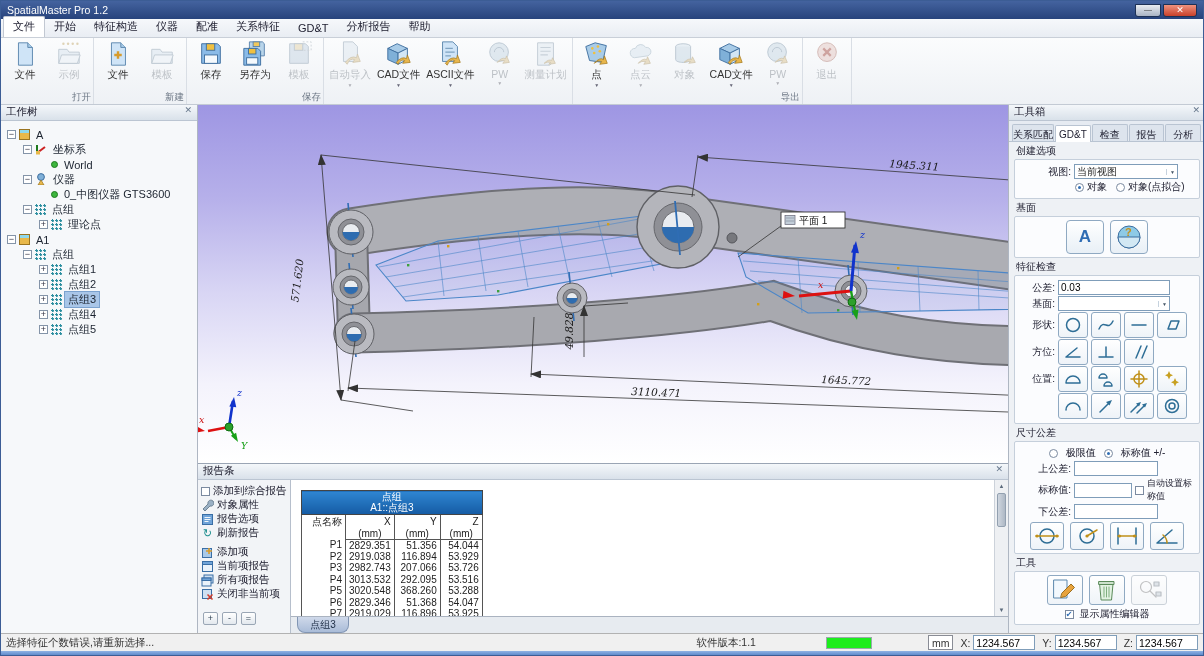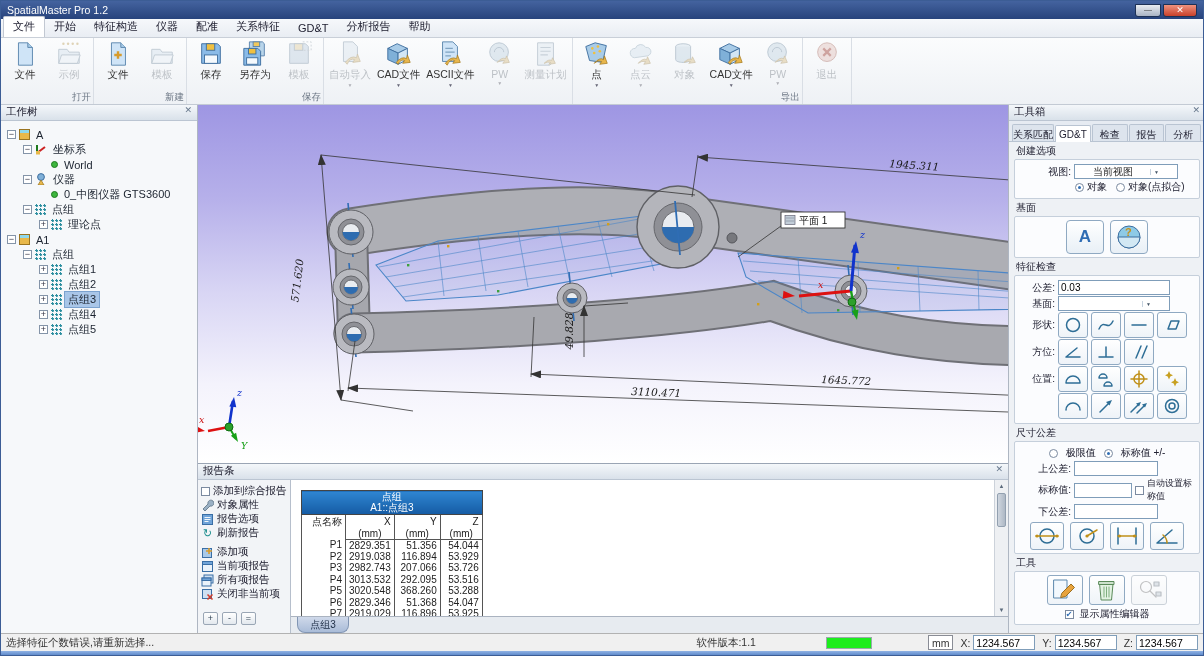--- a/index.html
+++ b/index.html
@@ -91,21 +91,21 @@
   .ttab{flex:1;text-align:center;font-size:10px;padding:3px 0 2px;border:1px solid #b9c4d2;border-bottom:none;
     background:#dde4ed;color:#223;border-radius:2px 2px 0 0;margin-right:1px;white-space:nowrap;}
   .ttab.act{background:#fff;position:relative;top:1px;}
   .tsec{padding:1px 5px 0;}
   .tsec .slab{font-size:10px;color:#223;padding:1px 2px;}
   .sbox{background:#fbfcfe;border:1px solid #c5cfdb;border-radius:2px;padding:3px 4px;}
   .frow{display:flex;align-items:center;margin:1px 0;gap:3px;}
   .flab{width:52px;text-align:right;font-size:10px;color:#223;flex:none;}
   .flab.w36{width:36px;}
   .tinput{height:15px;border:1px solid #7f9db9;background:#fff;font-size:10px;padding:0 2px;font-family:inherit;}
-  .combo{height:15px;border:1px solid #7f9db9;background:#fff;display:flex;align-items:center;font-size:10px;padding:0 18px;}
+  .combo{height:15px;border:1px solid #7f9db9;background:#fff;display:flex;align-items:center;font-size:10px;padding:0 2px;}
   .combo .carw{margin-left:auto;font-size:5px;color:#456;border-left:1px solid #c6d2de;padding-left:3px;}
   .radio{width:9px;height:9px;border-radius:50%;border:1px solid #7b8aa0;background:#fff;flex:none;position:relative;}
   .radio.on::after{content:"";position:absolute;left:2px;top:2px;width:3px;height:3px;border-radius:50%;background:#2f6db4;}
   .rlab{font-size:10px;color:#223;}
   .chk{width:9px;height:9px;border:1px solid #7b8aa0;background:#fff;flex:none;font-size:8px;line-height:8px;color:#2f6db4;text-align:center;}
   .gbtn{width:30px;height:26px;border:1px solid #8fa9c2;border-radius:3px;background:linear-gradient(#ffffff,#eef3f8);
     display:flex;align-items:center;justify-content:center;padding:0;}
   .gbtn svg{stroke:#2e6e96;fill:none;stroke-width:1.5;stroke-linecap:round;stroke-linejoin:round;}
   .gbtn.dis{opacity:.5;filter:grayscale(.5);}
   .bigbtn{width:38px;height:34px;border:1px solid #8fa9c2;border-radius:4px;background:linear-gradient(#ffffff,#e8eff6);

